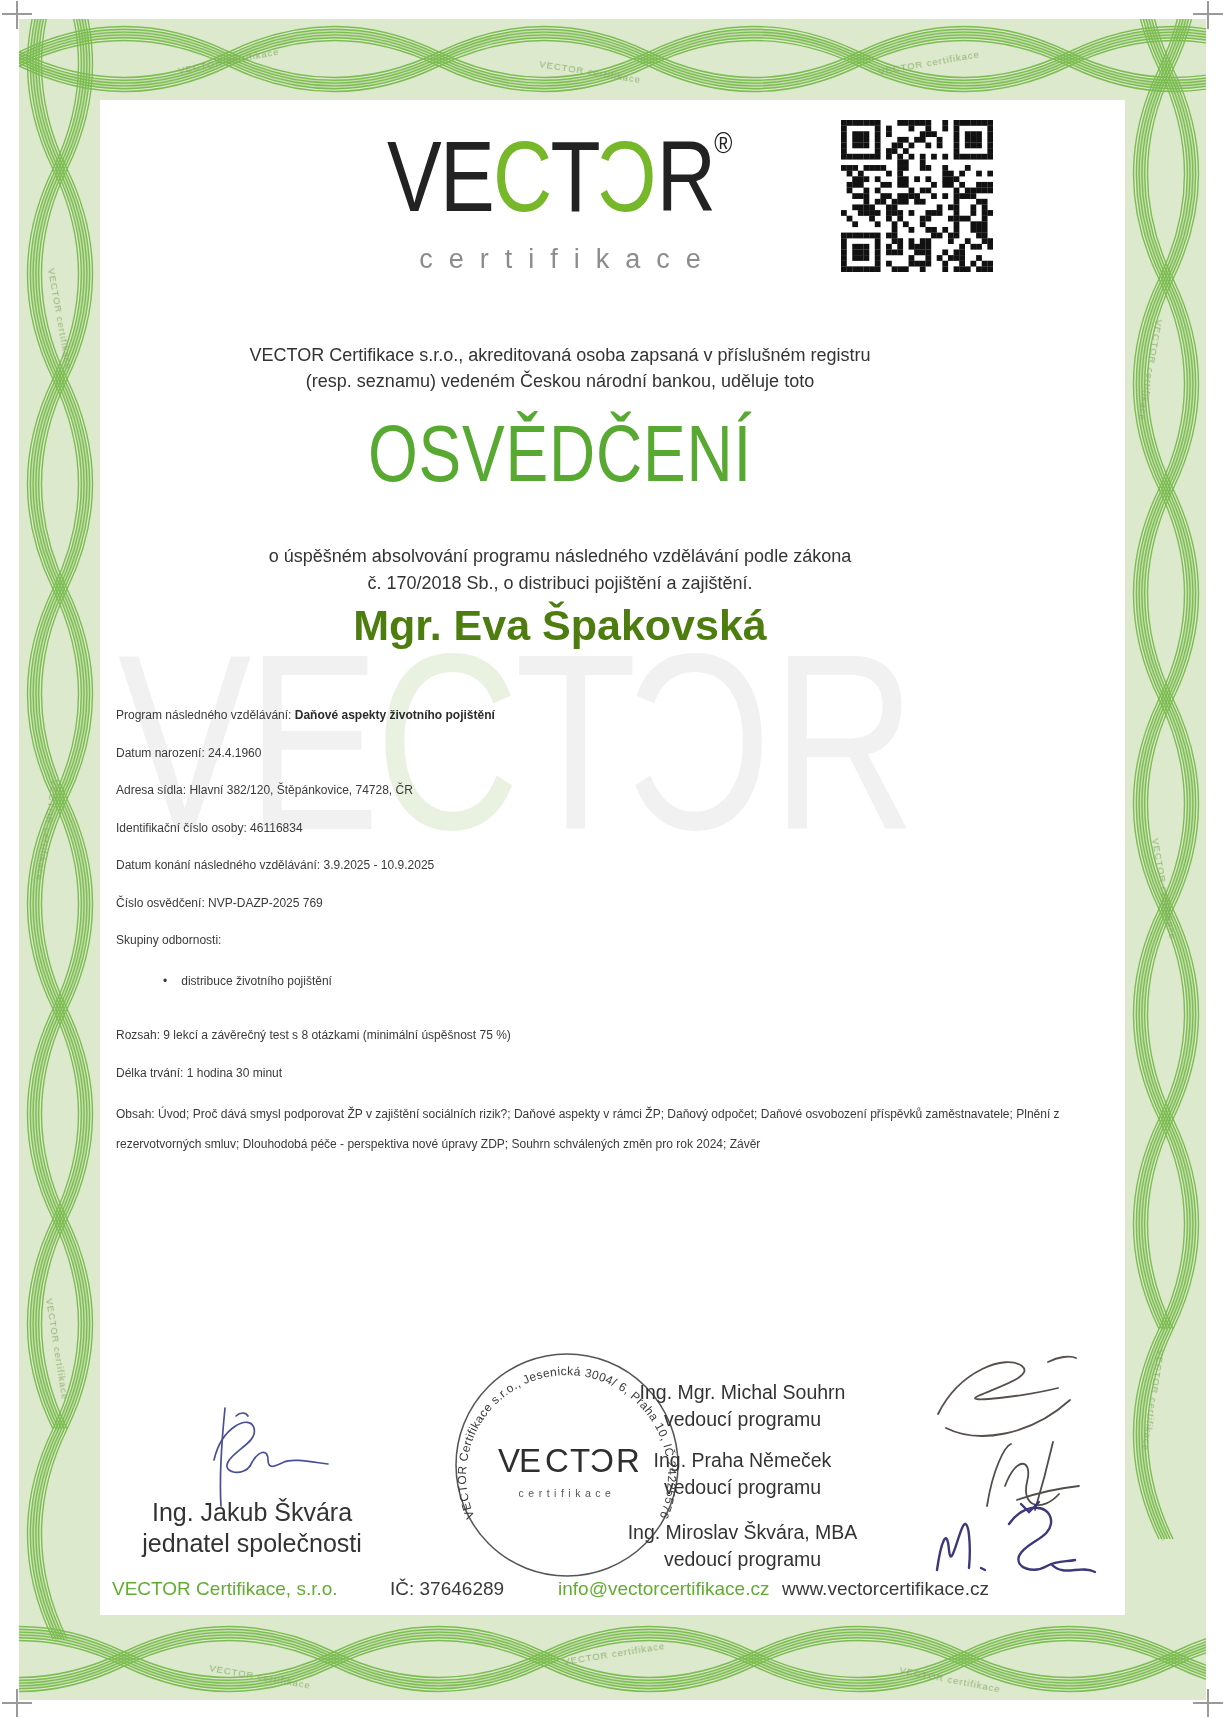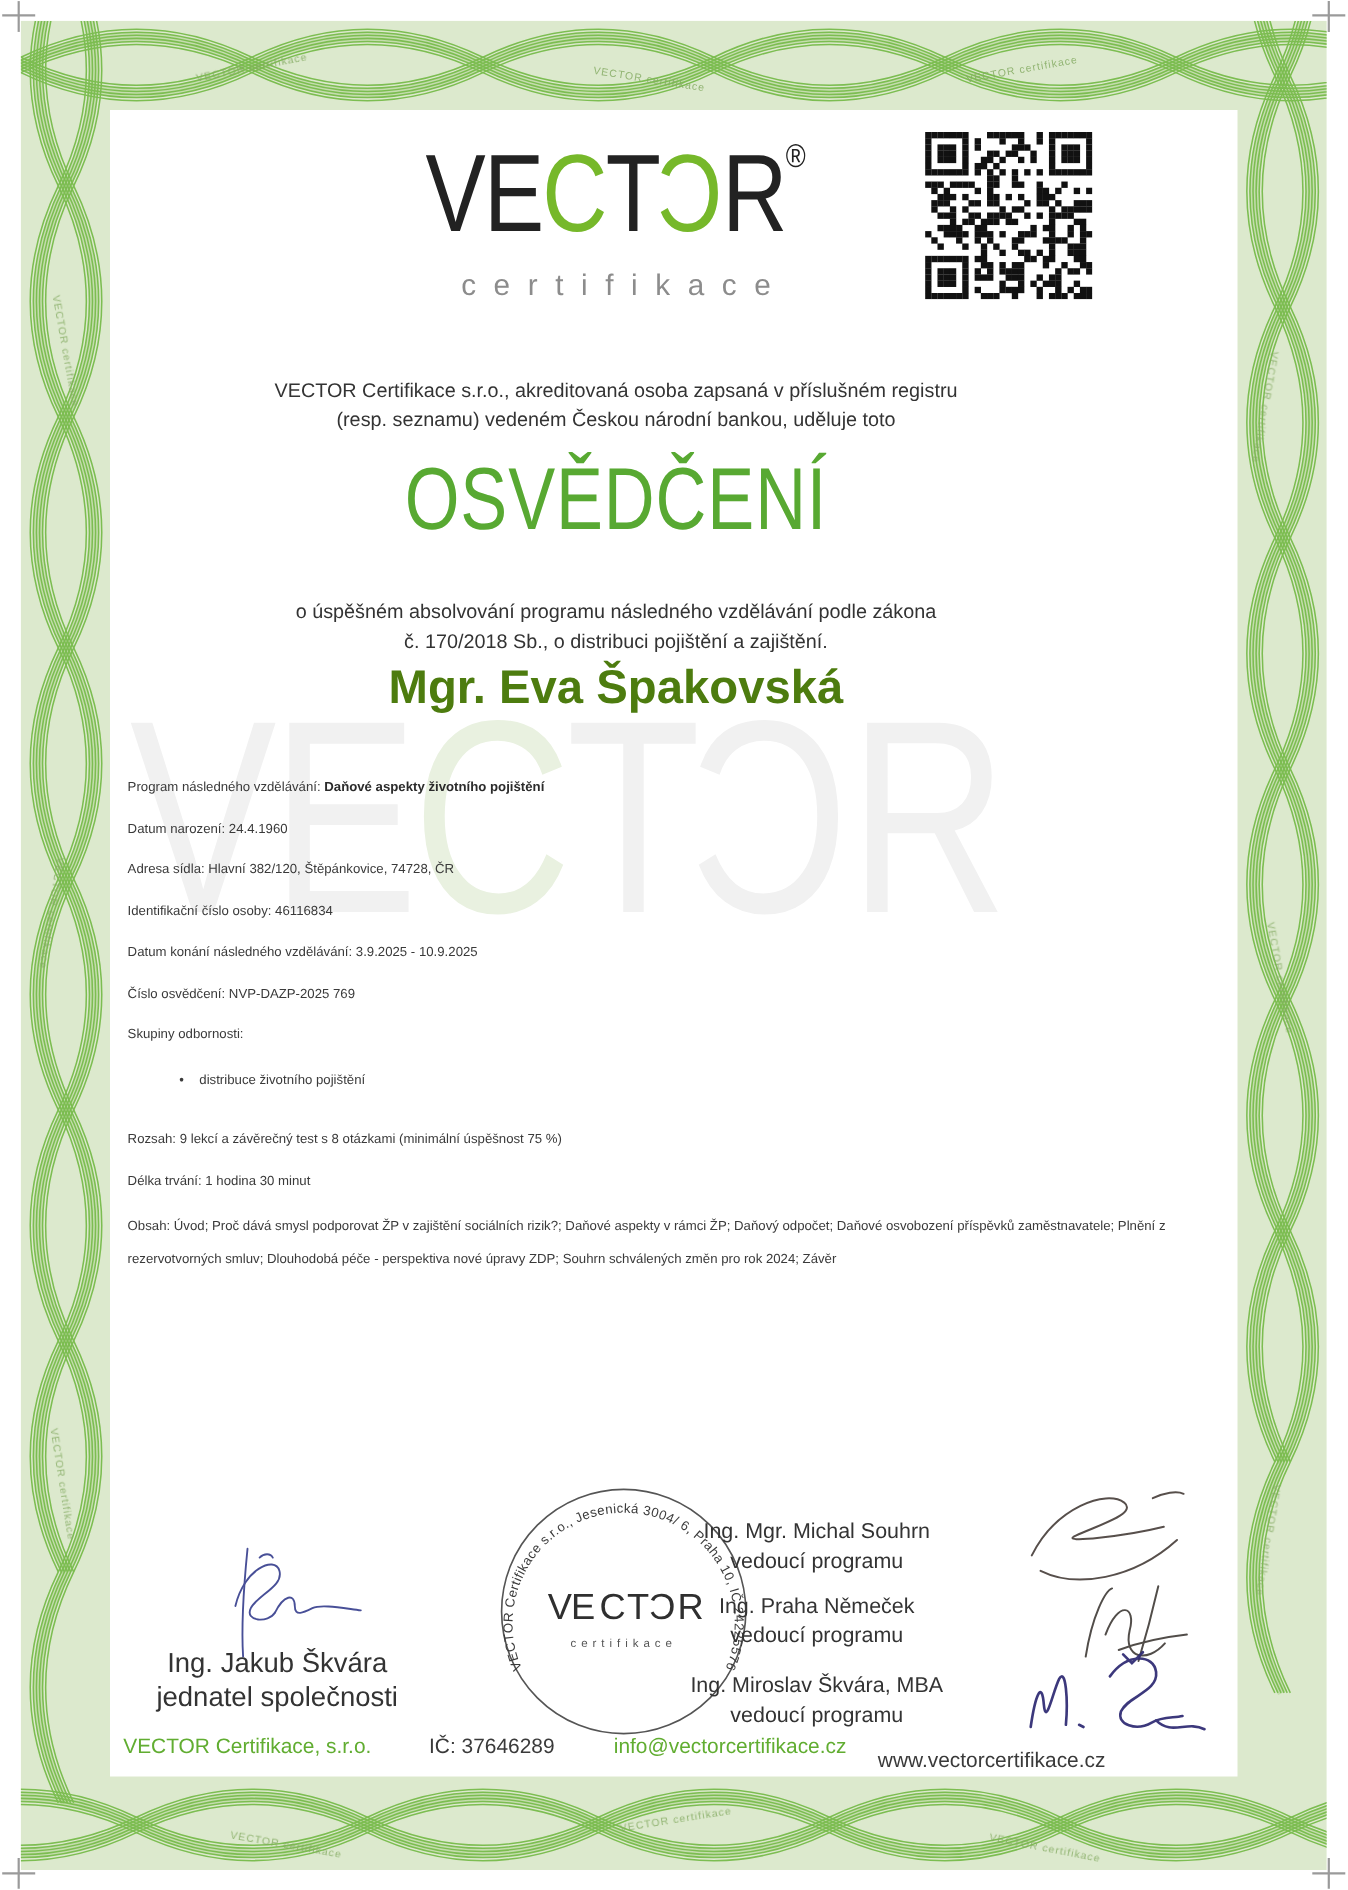--- a/index.html
+++ b/index.html
@@ -50,21 +50,21 @@
   #rb0{top:1380px;} #rb1{top:1448px;} #rb2{top:1520px;}
   .right-block .role{margin-top:2px;}
   
   #stamp{left:452px;top:1350px;width:230px;height:230px;z-index:2;}
   
   .footer-item{top:1578px;font-size:19px;z-index:3;white-space:nowrap;}
   .green-text{color:#61ad31;}
   #footer-company{left:112px;}
   #footer-ic{left:390px;color:#3a3a3a;}
   #footer-email{left:558px;text-decoration:none;}
-  #footer-web{left:798px;color:#3a3a3a;margin-top:12px;}
+  #footer-web{left:782px;color:#3a3a3a;}
 </style>
 </head>
 <body>
 
 <div id="page">
 
   <svg id="borderlayer" viewBox="0 0 1225 1718">
     <defs>
       <path id="wv" d="M0,40 c70,-34 140,-34 210,0 c70,34 140,34 210,0 c70,-34 140,-34 210,0 c70,34 140,34 210,0 c70,-34 140,-34 210,0 c70,34 140,34 210,0 c70,-34 140,-34 210,0 c70,34 140,34 210,0" fill="none"></path>
       <g id="ribbon" stroke="#7cbd51" fill="none">

